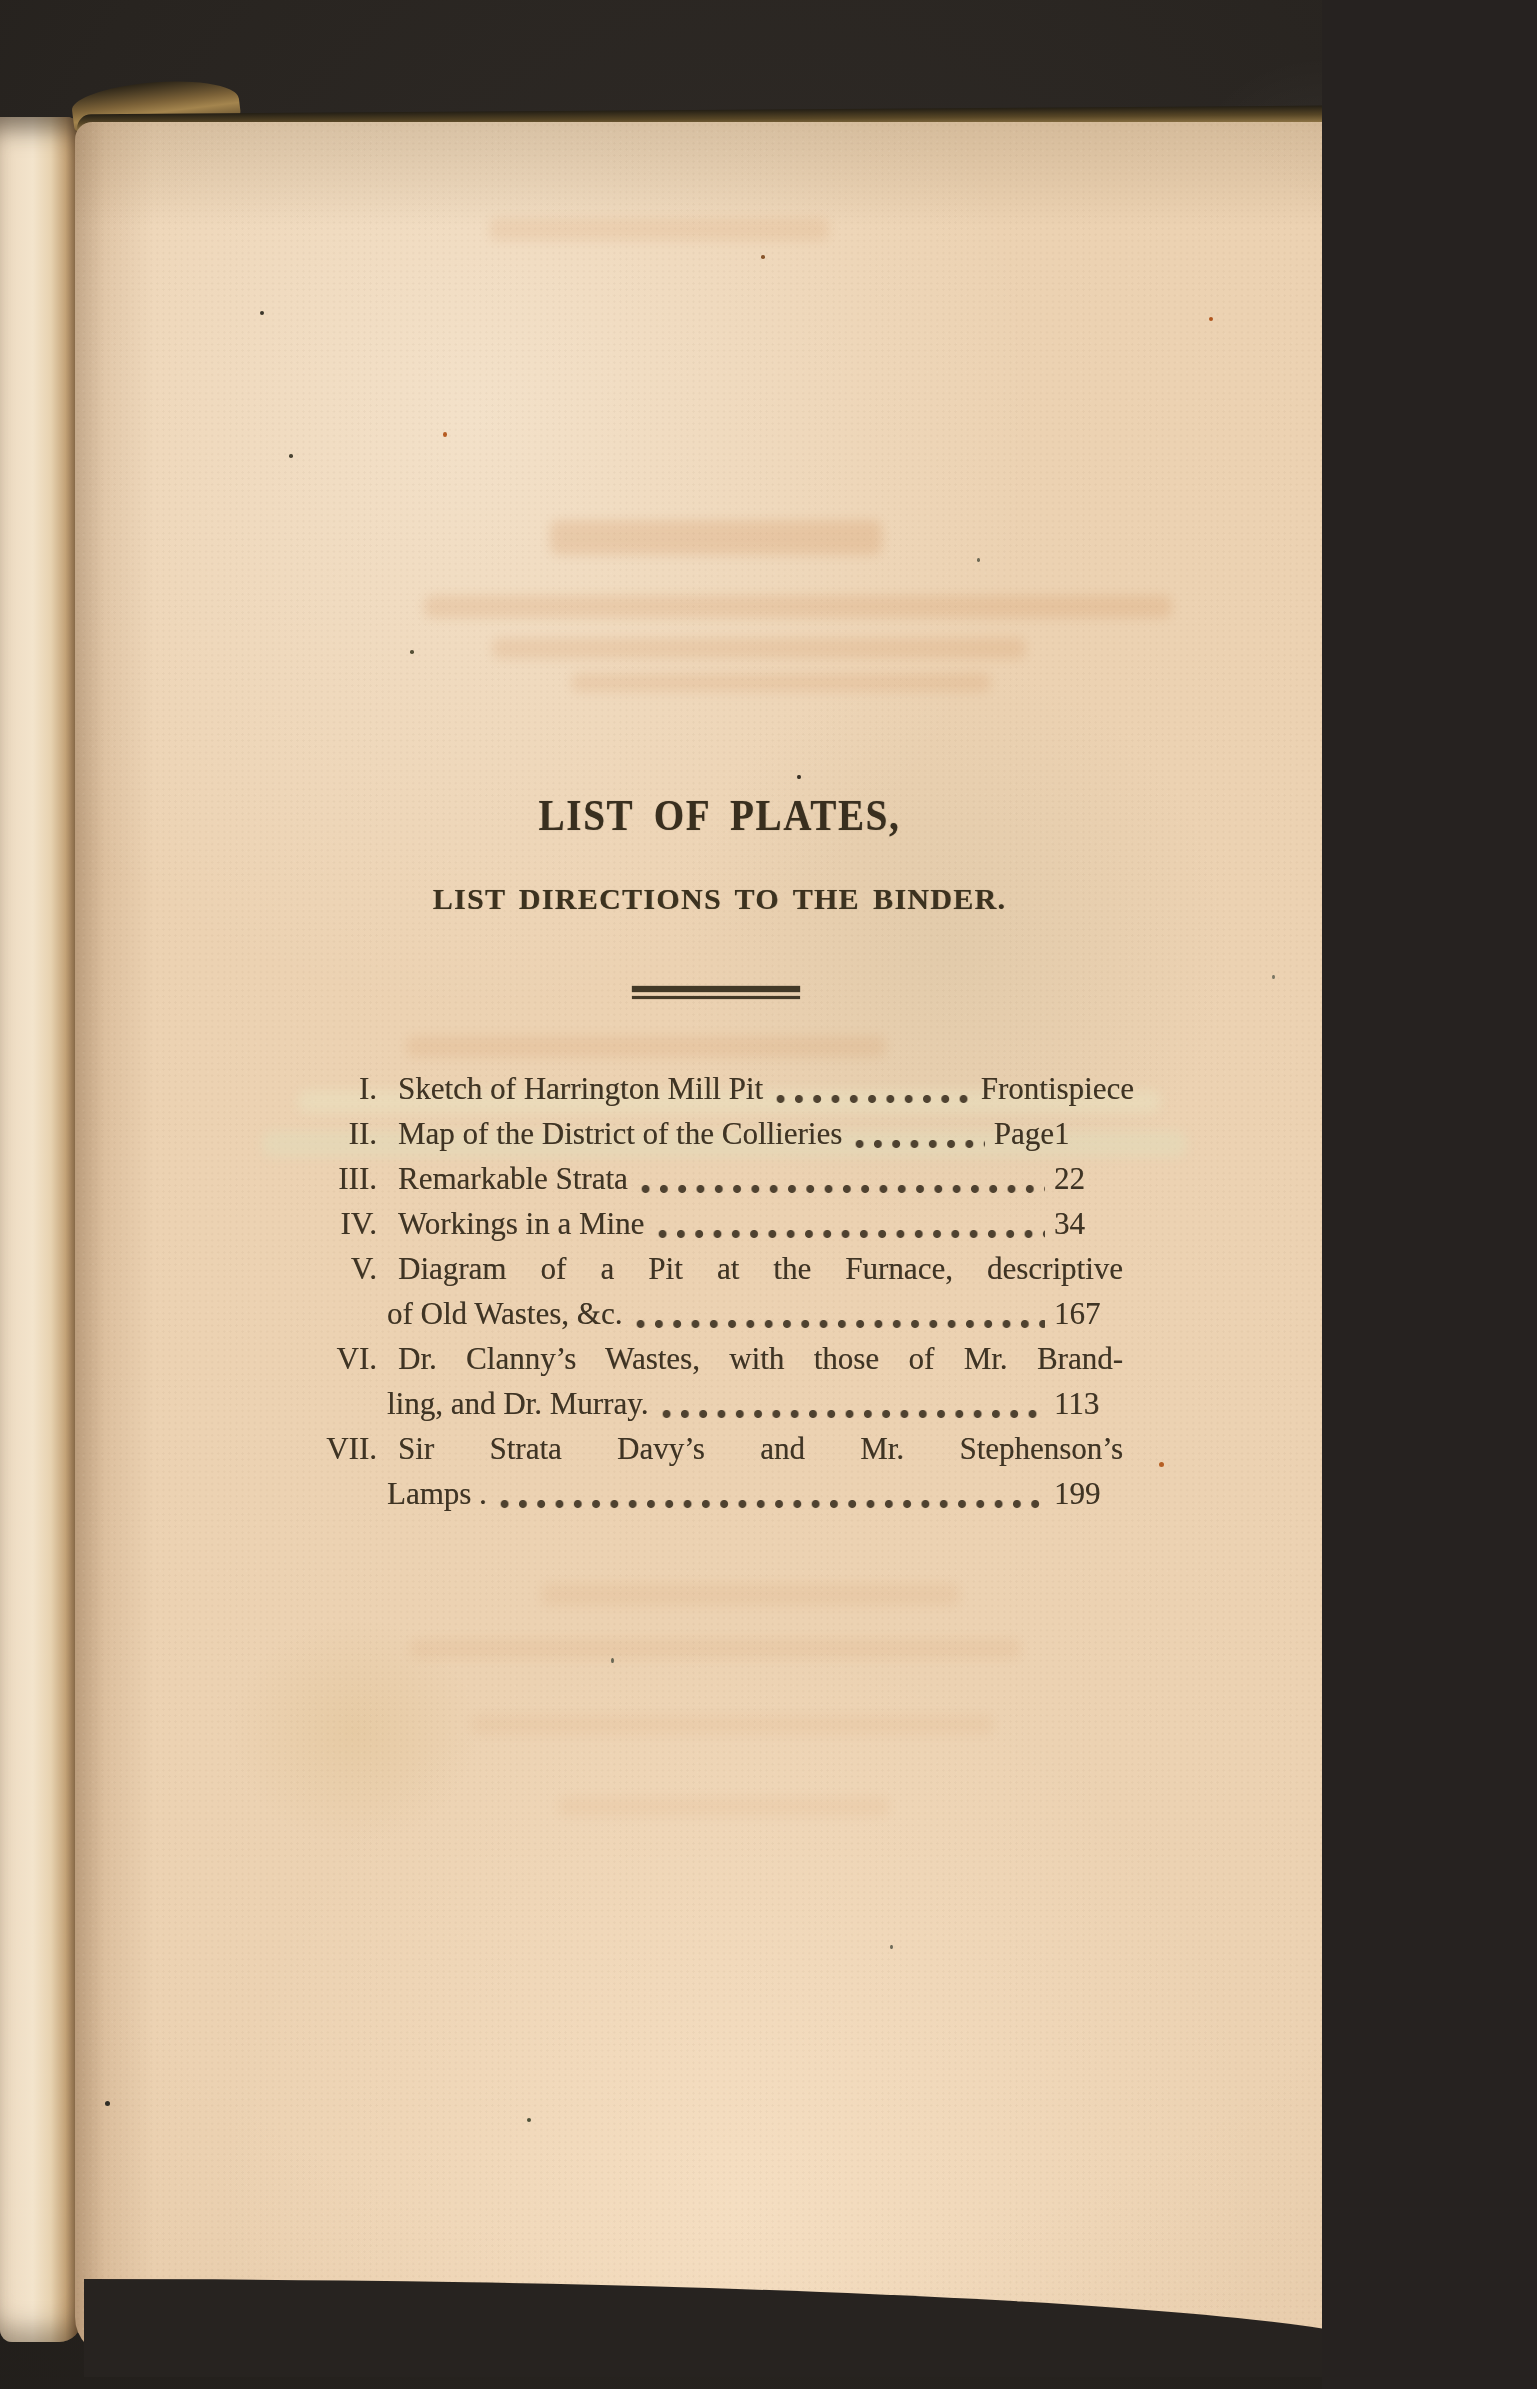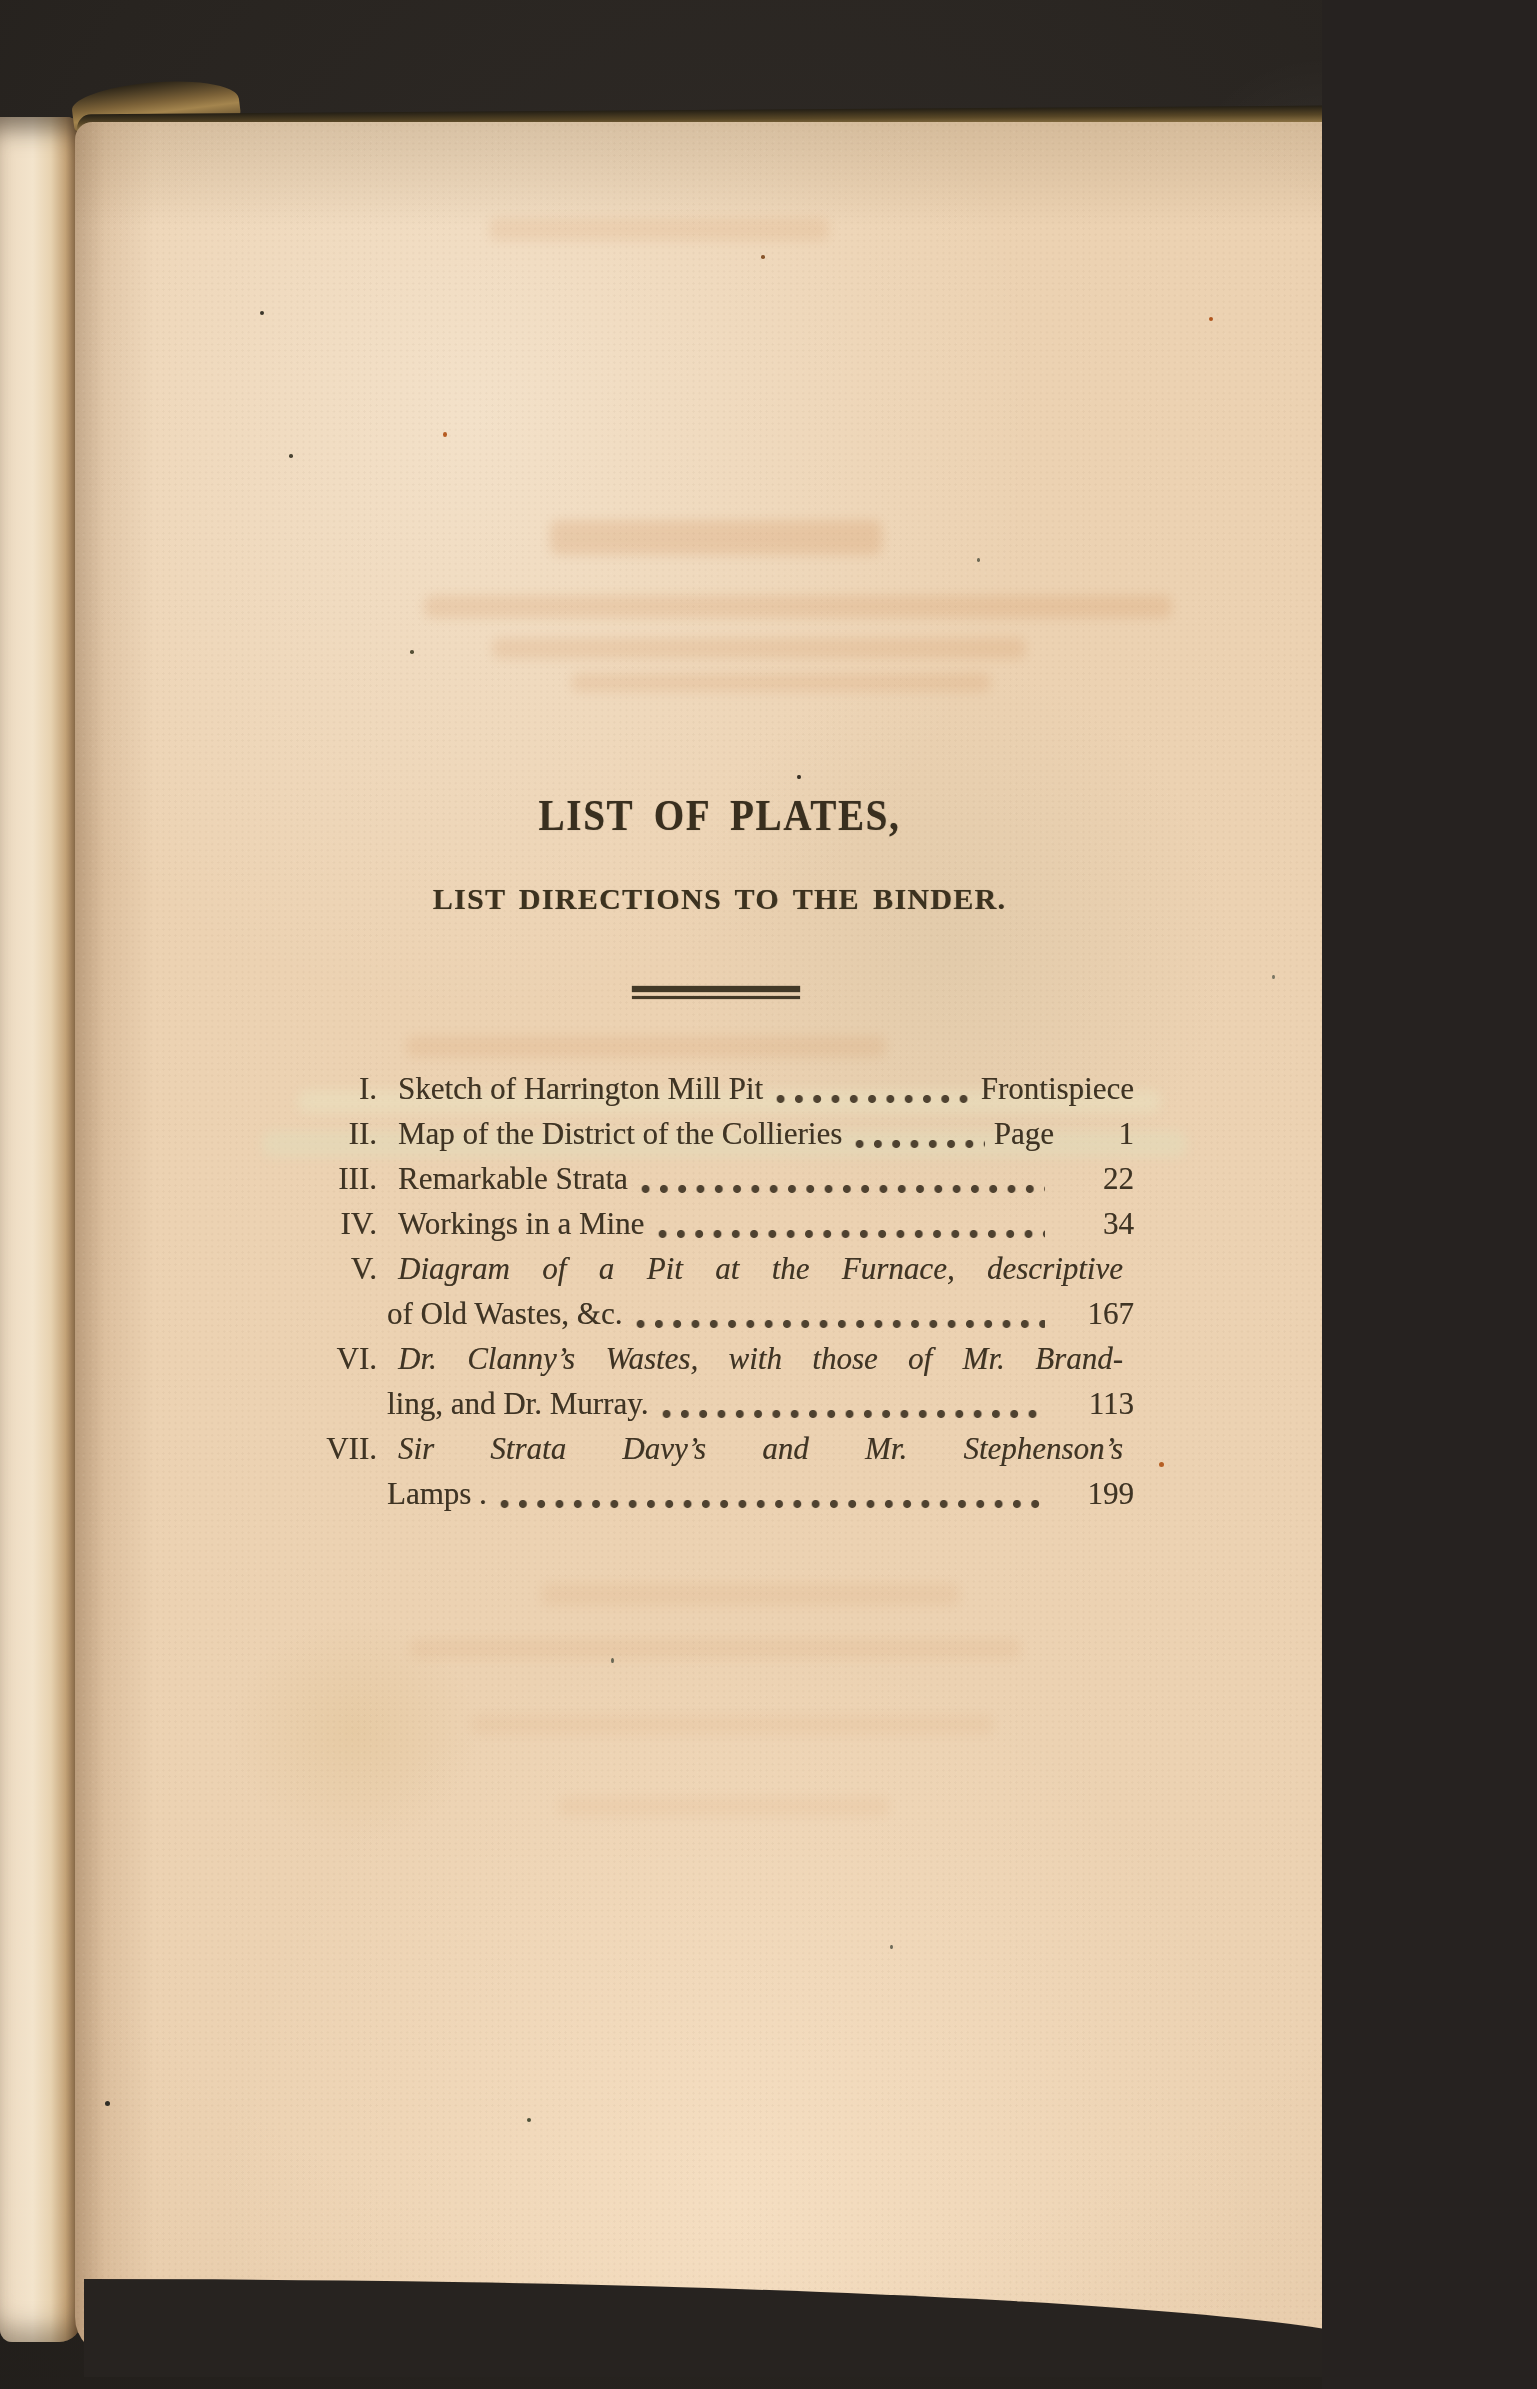--- a/index.html
+++ b/index.html
@@ -91,29 +91,29 @@
   .rule .thick{height:6.1px;background:#423927;box-shadow:0 0 0.9px #352c1c;}
   .rule .thin{height:2.6px;margin-top:4.4px;background:#443a28;box-shadow:0 0 0.9px #352c1c;}
   .entries{
     position:absolute;top:944px;left:0;width:829px;
     font-size:31px;color:#3f3424;
     text-shadow:0.3px 0.3px 0.6px rgba(62,52,36,0.5);
   }
   .row,.l1,.l2{display:flex;height:45px;line-height:45px;align-items:stretch;}
   .num{width:72px;text-align:right;flex:0 0 auto;}
   .txt{margin-left:21px;white-space:nowrap;flex:0 0 auto;}
-  .just{flex:1 1 auto;margin-left:21px;margin-right:11px;text-align:justify;text-align-last:justify;word-spacing:3.5px;font-style:italic;}
+  .just{flex:1 1 auto;margin-left:21px;margin-right:11px;text-align:justify;text-align-last:justify;word-spacing:3.5px;}
   .cont{margin-left:82px;white-space:nowrap;flex:0 0 auto;}
   .leader{
     flex:1 1 auto;height:45px;margin-left:5.2px;margin-right:8.7px;
     background-image:radial-gradient(circle at 3.9px 3.9px, rgba(62,50,34,0.9) 3.5px, rgba(62,50,34,0) 4.4px);
     background-size:18.3px 7.9px;background-repeat:repeat-x;background-position:8.7px 29px;
   }
   .pgword{flex:0 0 auto;}
-  .pg{flex:0 0 auto;min-width:80px;text-align:right;white-space:nowrap;}
+  .pg{flex:0 0 auto;min-width:80px;text-align:left;white-space:nowrap;}
   .bottom-wedge{
     position:absolute;left:84px;top:2279px;width:1326px;height:98px;
     background:#272320;border-top-right-radius:1326px 77px;
   }
 </style>
 </head>
 <body>
 
 <div class="scene">
   <div class="sheen"></div>

